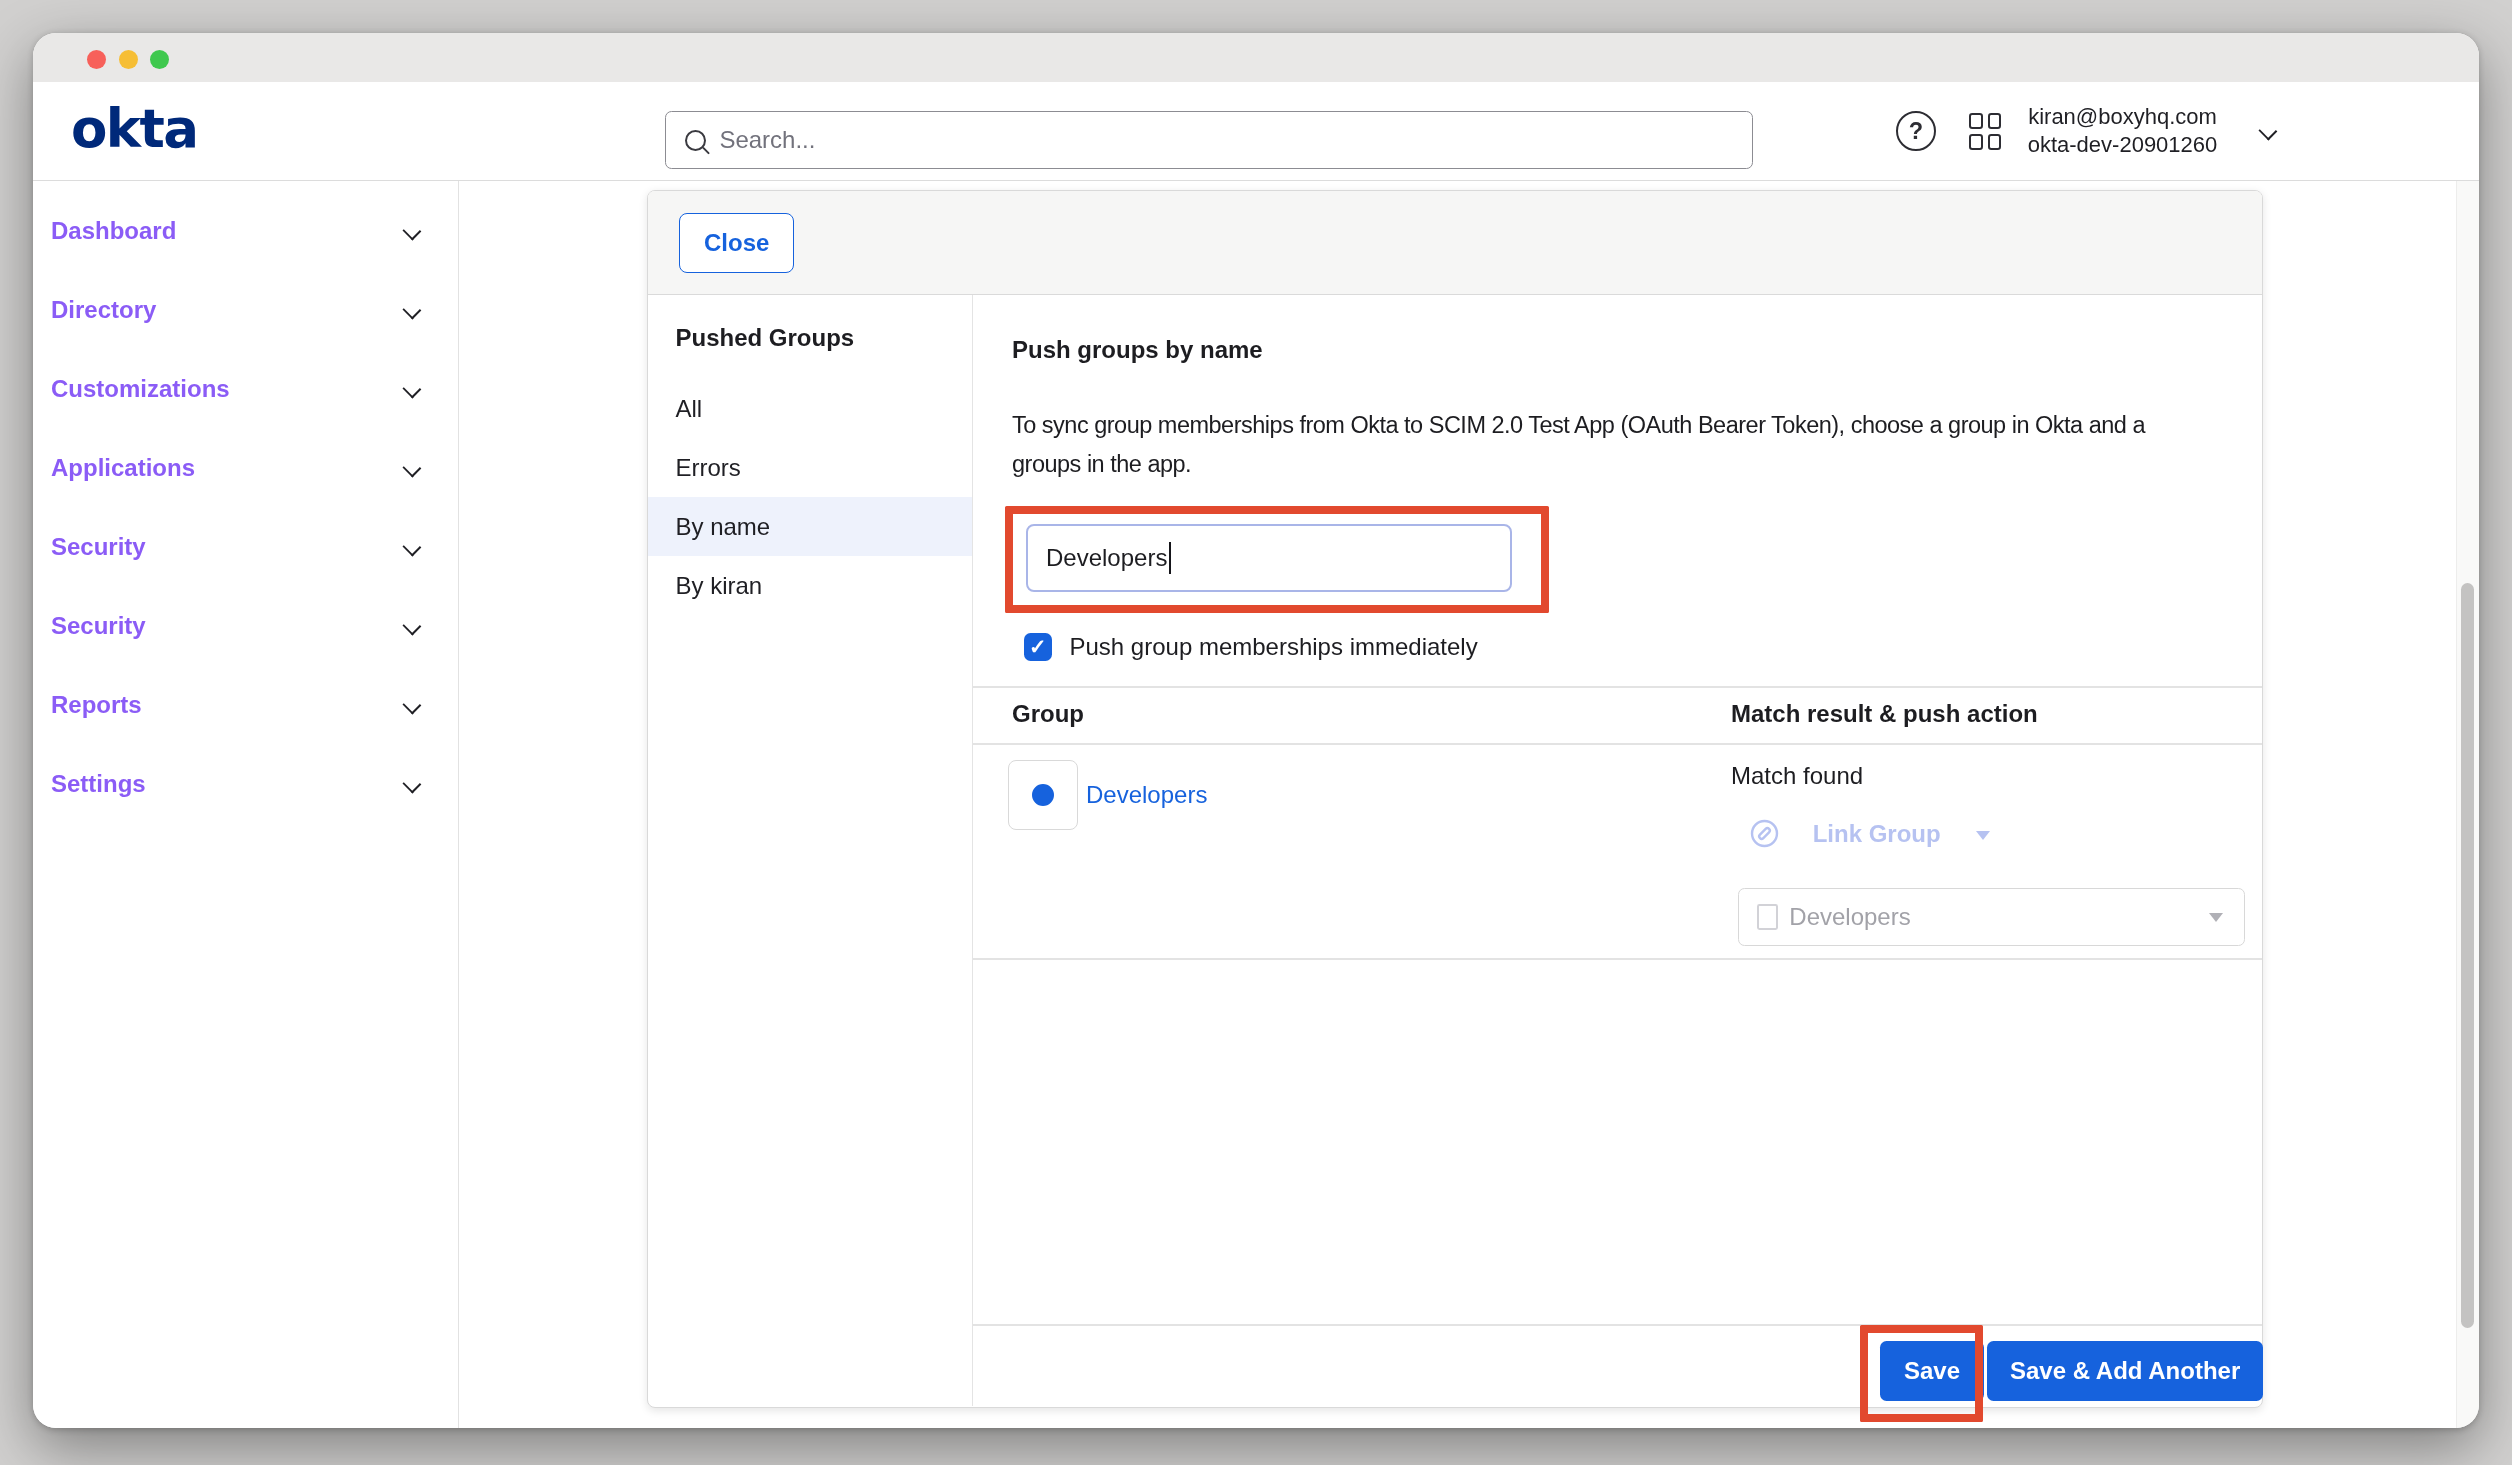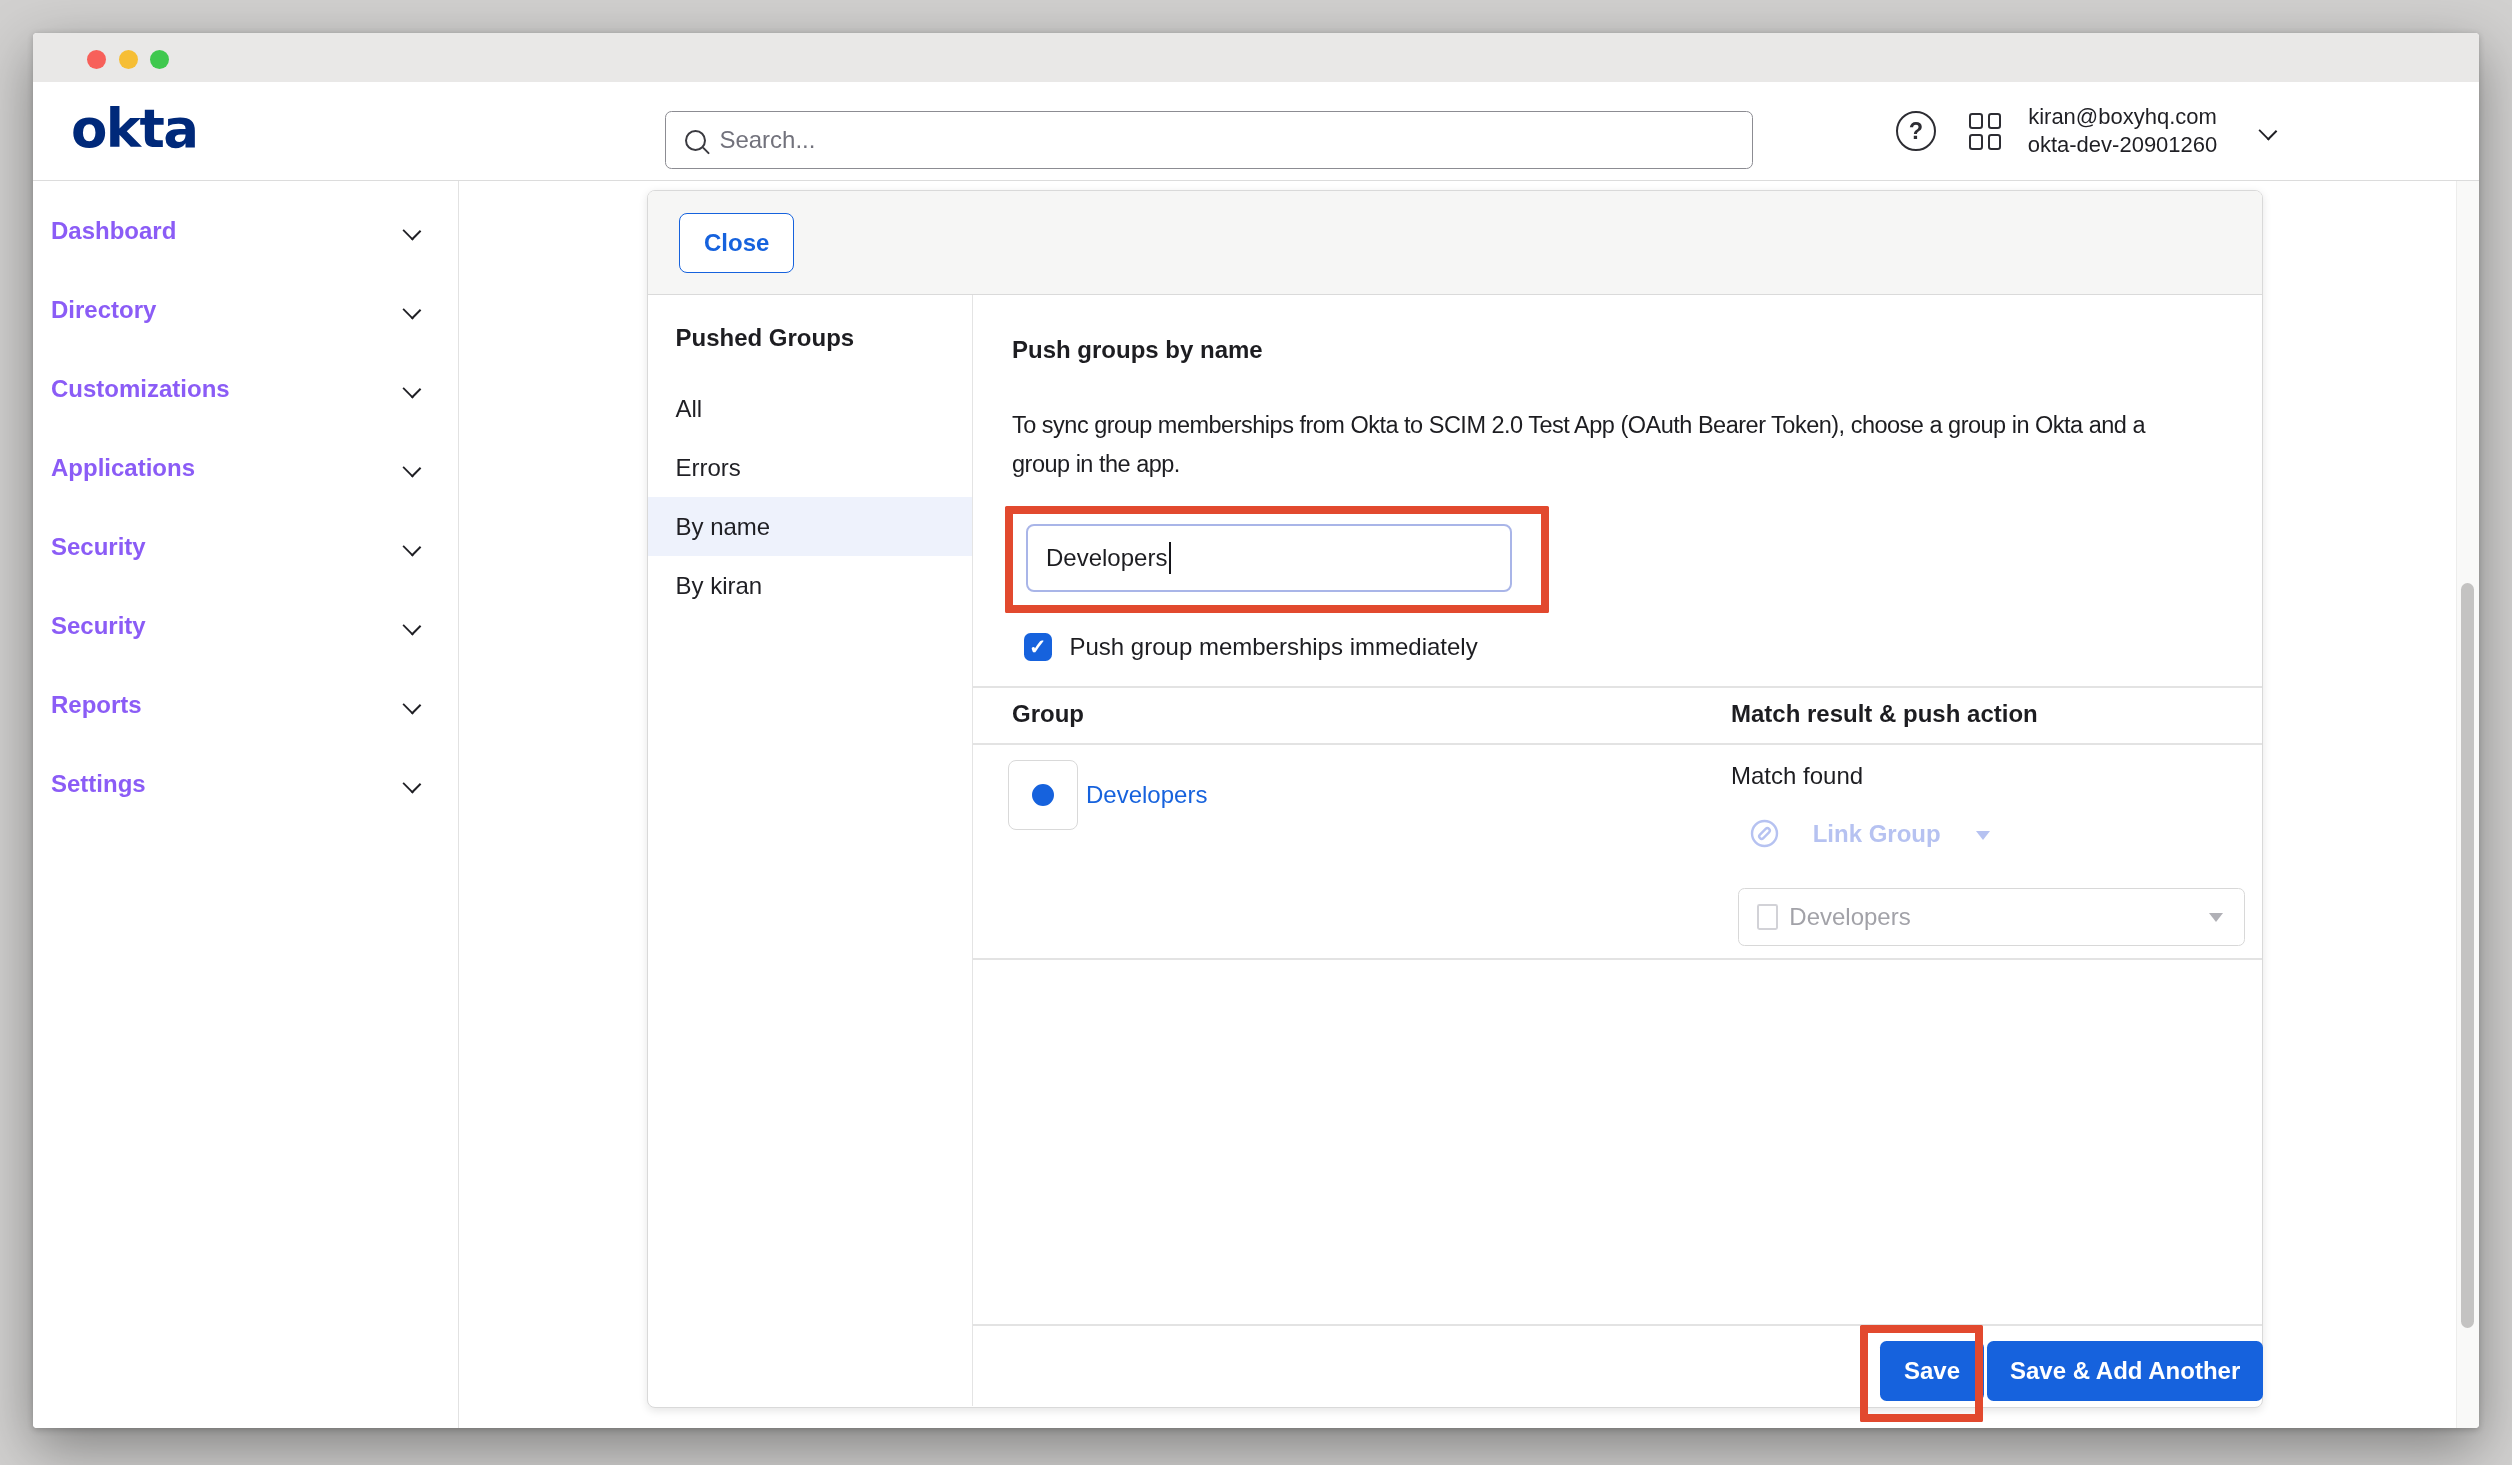--- a/index.html
+++ b/index.html
@@ -15,21 +15,21 @@
     --navy:#00297a;
     --annotation:#e2492e;
     --selected-bg:#eef2fc;
     --disabled:#b6c2f1;
     --text:#1d1d21;
   }
 
   
   .window {
     position:absolute; left:33px; top:33px; width:2446px; height:1395px;
-    background:#fff; border-radius:4px; overflow:hidden;
+    background:#fff; border-radius:23px; overflow:hidden;
     box-shadow:0 19.4px 57px rgba(0,0,0,.38), 0 1.6px 6.5px rgba(0,0,0,.20);
   }
   .titlebar { height:49px; background:#e9e8e7; position:relative; }
   .dot { position:absolute; top:17px; width:19.4px; height:19.4px; border-radius:50%; }
   .dot.red    { left:54px;  background:#f7605a; }
   .dot.yellow { left:86px; background:#f6be35; }
   .dot.green  { left:117px; background:#3fc84e; }
 
   
   .appheader { position:relative; height:99px; background:#fff; border-bottom:1.6px solid #dcdcdc; }
@@ -248,21 +248,21 @@
               <div class="subnav-item">Errors</div>
               <div class="subnav-item selected">By name</div>
               <div class="subnav-item">By kiran</div>
             </div>
           </aside>
 
           <section class="form">
             <div class="form-heading">Push groups by name</div>
             <div class="form-desc">
               <div>To sync group memberships from Okta to SCIM 2.0 Test App (OAuth Bearer Token), choose a group in Okta and a</div>
-              <div>group in the app.</div>
+              <div>groups in the app.</div>
             </div>
 
             <div class="annotation input-annotation"></div>
 
             <div class="group-input">
               <span>Developers</span>
               <span class="text-caret"></span>
             </div>
 
             <div class="checkbox-row">

